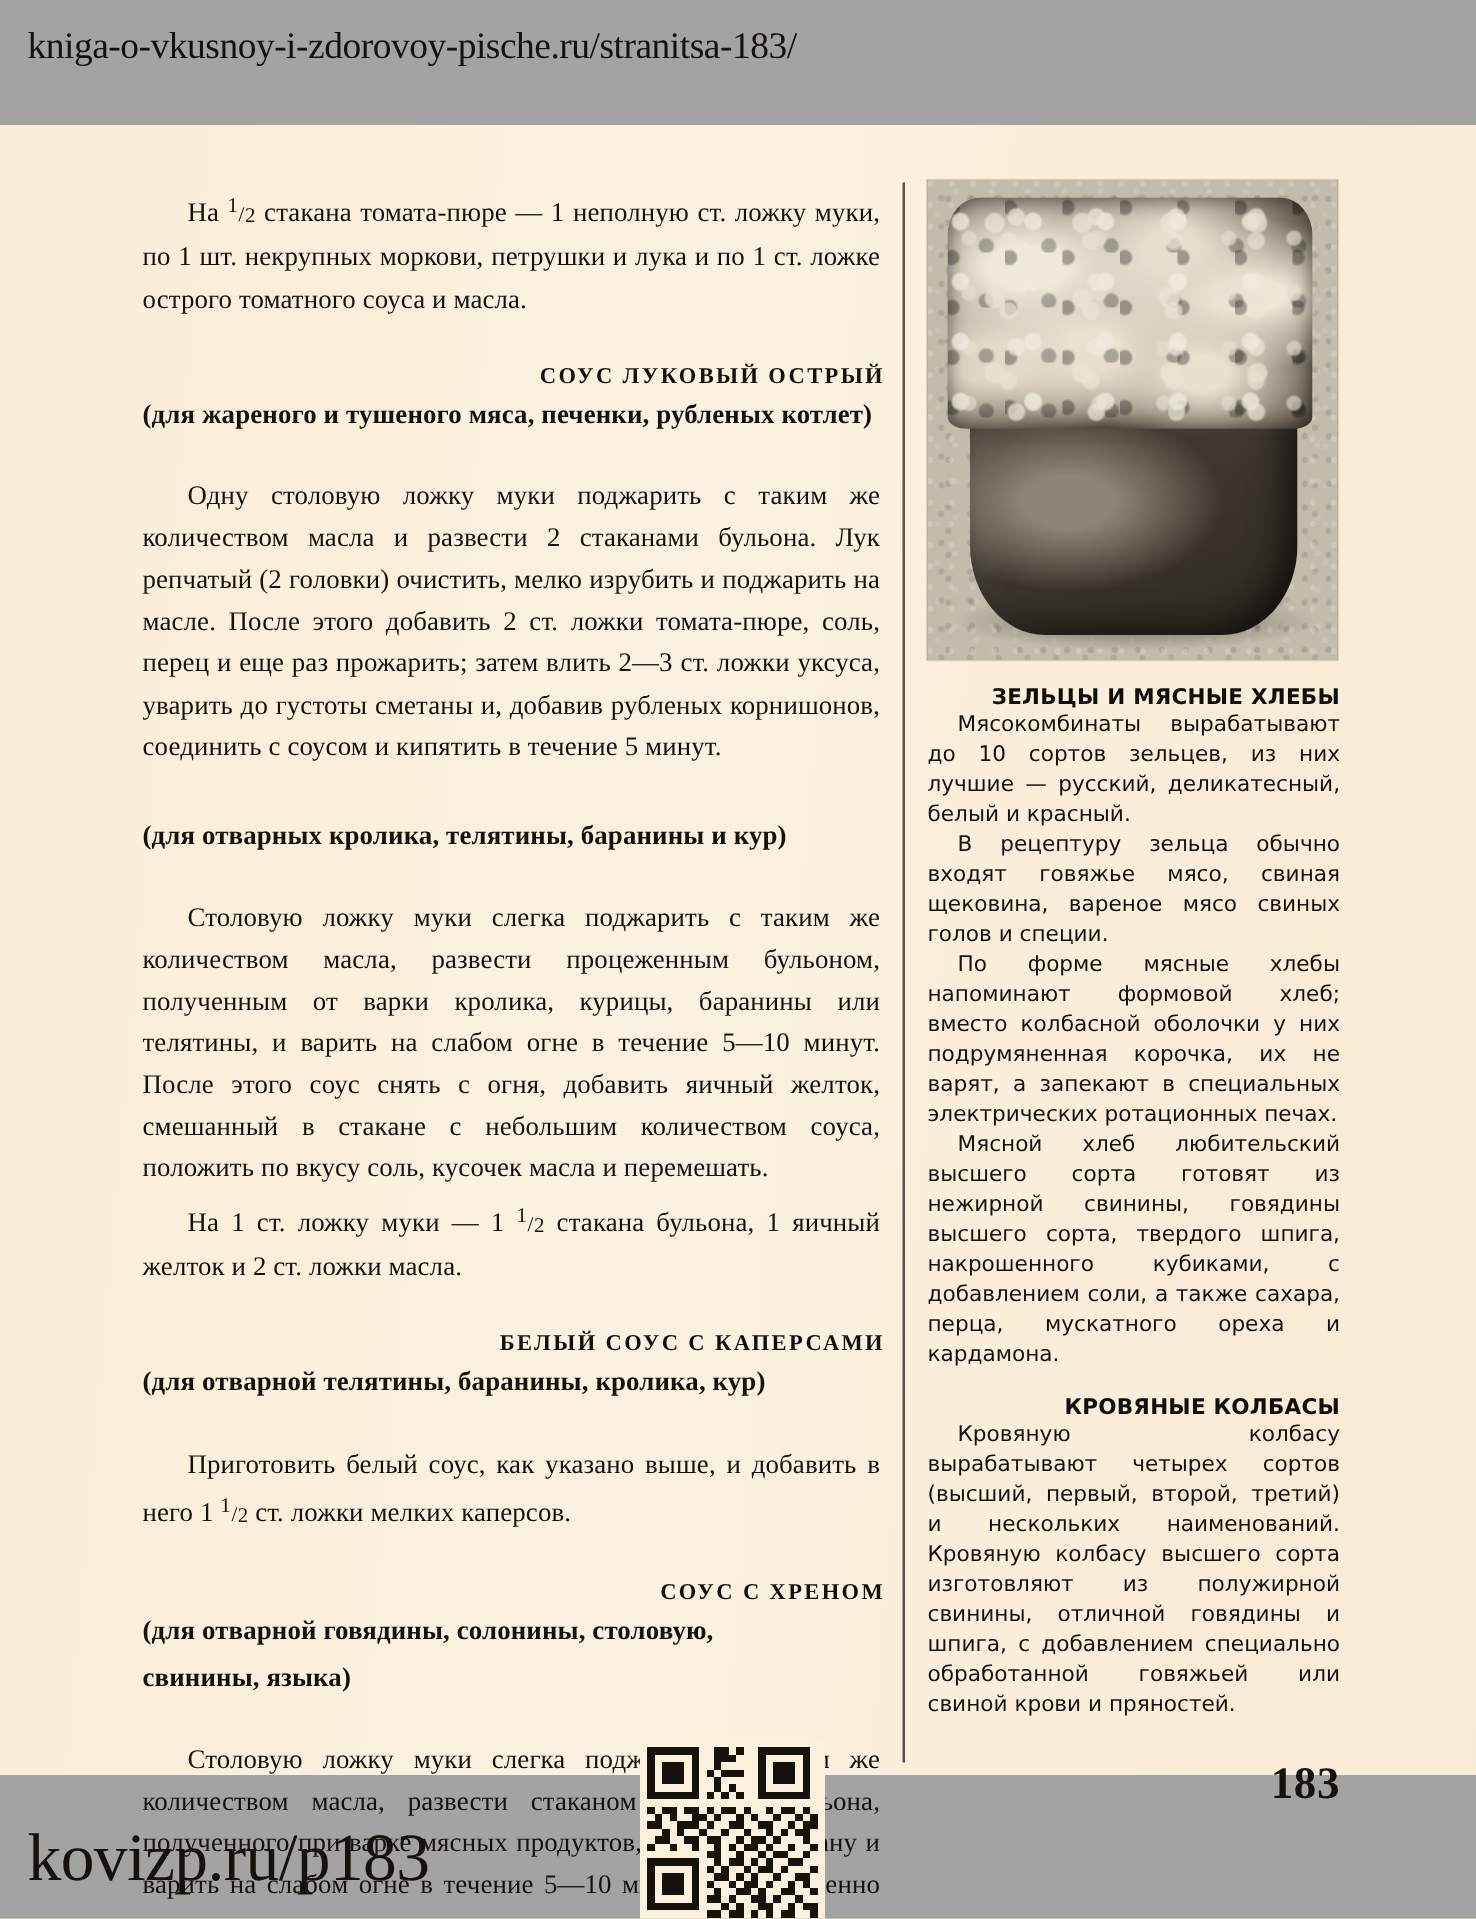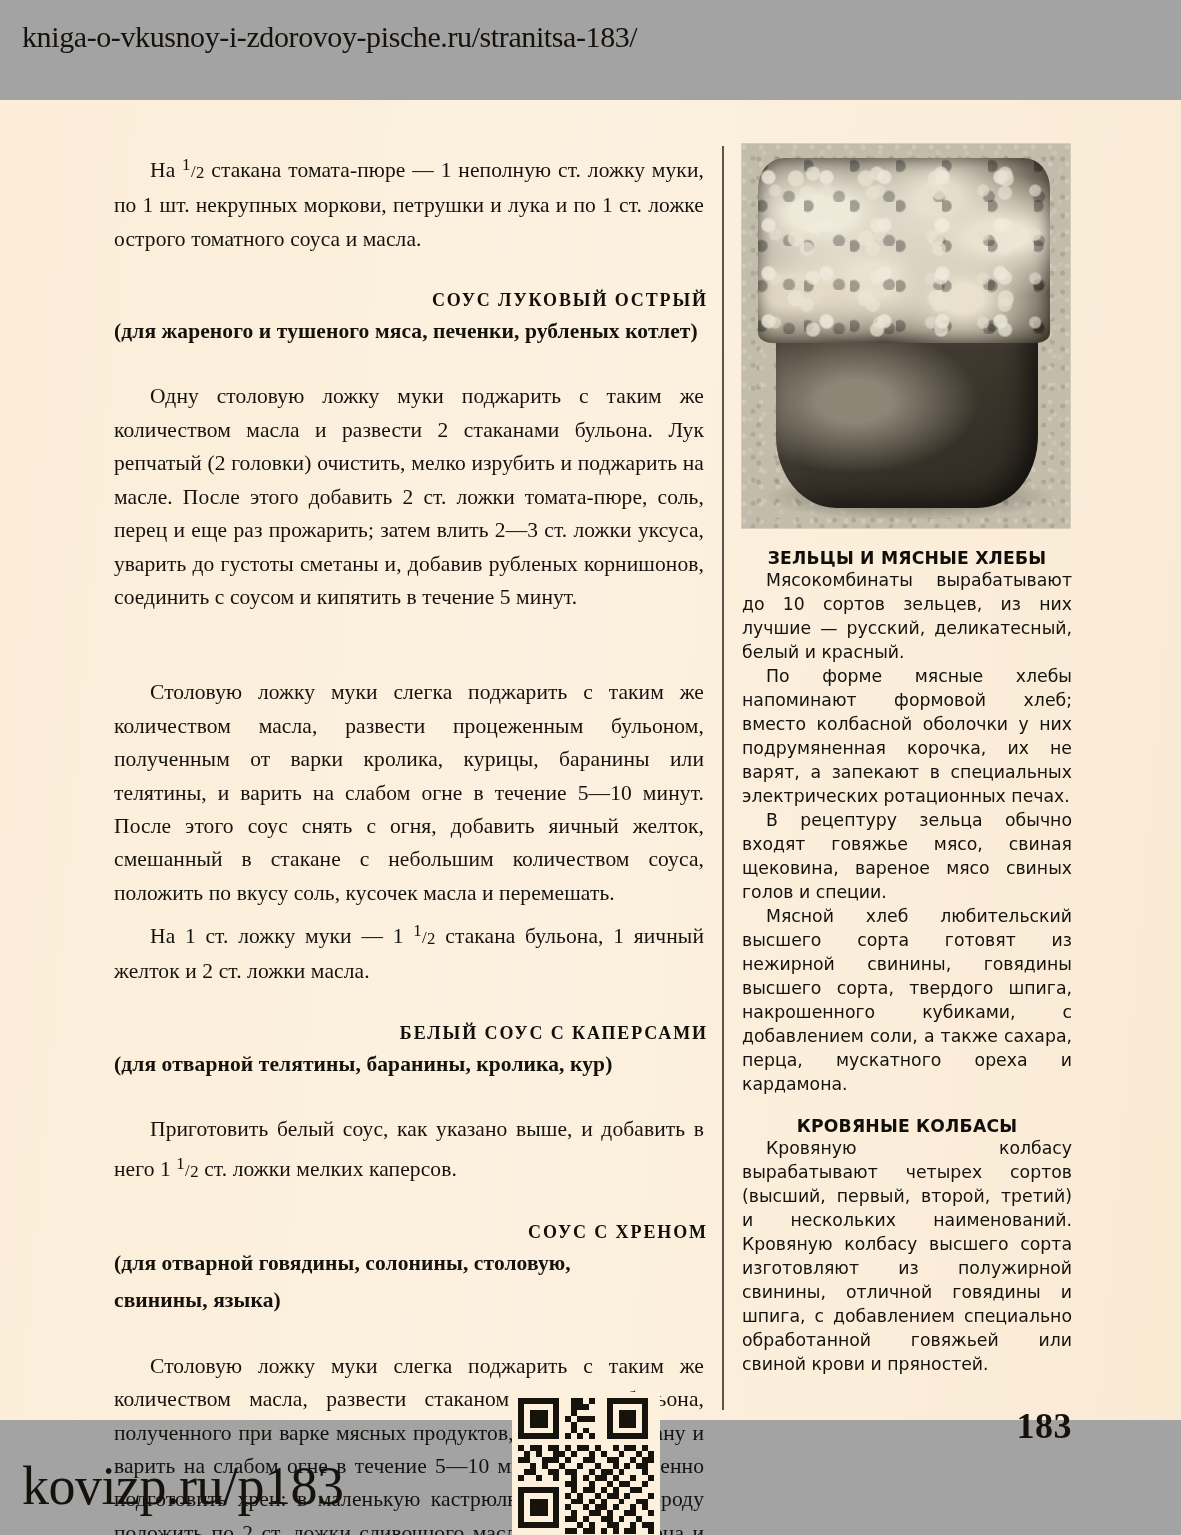--- a/index.html
+++ b/index.html
@@ -185,21 +185,21 @@
     border-radius: 50%;
     background: radial-gradient(ellipse at 50% 50%, rgba(0,0,0,.45) 0%, rgba(0,0,0,0) 72%);
   }
 
   h3.sec-title {
     margin: 0;
     font-family: "DejaVu Sans", sans-serif;
     font-size: 17.2px;
     font-weight: bold;
     letter-spacing: .2px;
-    text-align: center;
+    text-align: right;
     color: #120e0a;
   }
   .col-right p {
     margin: 0;
     font-family: "DejaVu Sans", sans-serif;
     font-size: 17.3px;
     line-height: 24.0px;
     text-indent: 24px;
     color: #15110c;
     text-align: justify;
@@ -255,20 +255,21 @@
 
       <p><span>На </span><span class="frac"><sup>1</sup><span class="sl">/</span><sub>2</sub></span><span> стакана томата-пюре — 1 неполную ст. ложку муки, по 1 шт. некрупных моркови, петрушки и лука и по 1 ст. ложке острого томатного соуса и масла.</span></p>
 
       <div class="gap-before-title"></div>
       <h2 class="rcp-title">СОУС ЛУКОВЫЙ ОСТРЫЙ</h2>
       <p class="rcp-sub">(для жареного и тушеного мяса, печенки, рубленых котлет)</p>
       <div class="gap-after-head"></div>
       <p>Одну столовую ложку муки поджарить с таким же количеством масла и развести 2 стаканами бульона. Лук репчатый (2 головки) очистить, мелко изрубить и поджарить на масле. После этого добавить 2 ст. ложки томата-пюре, соль, перец и еще раз прожарить; затем влить 2—3 ст. ложки уксуса, уварить до густоты сметаны и, добавив рубленых корнишонов, соединить с соусом и кипятить в течение 5 минут.</p>
 
       <div class="gap-before-title"></div>
+      <p class="rcp-sub">(для отварных кролика, телятины, баранины и кур)</p>
       <div class="gap-after-head"></div>
       <p>Столовую ложку муки слегка поджарить с таким же количеством масла, развести процеженным бульоном, полученным от варки кролика, курицы, баранины или телятины, и варить на слабом огне в течение 5—10 минут. После этого соус снять с огня, добавить яичный желток, смешанный в стакане с небольшим количеством соуса, положить по вкусу соль, кусочек масла и перемешать.</p>
       <p><span>На 1 ст. ложку муки — 1 </span><span class="frac"><sup>1</sup><span class="sl">/</span><sub>2</sub></span><span> стакана бульона, 1 яичный желток и 2 ст. ложки масла.</span></p>
 
       <div class="gap-before-title"></div>
       <h2 class="rcp-title">БЕЛЫЙ СОУС С КАПЕРСАМИ</h2>
       <p class="rcp-sub">(для отварной телятины, баранины, кролика, кур)</p>
       <div class="gap-after-head"></div>
       <p><span>Приготовить белый соус, как указано выше, и добавить в него 1 </span><span class="frac"><sup>1</sup><span class="sl">/</span><sub>2</sub></span><span> ст. ложки мелких каперсов.</span></p>
 
@@ -285,22 +286,22 @@
       <div class="ph-grain"></div>
       <div class="loaf-shadow"></div>
       <div class="loaf-body"></div>
       <div class="loaf-top"></div>
     </div>
 
     <div class="col-right" style="top:448px;">
 
       <h3 class="sec-title">ЗЕЛЬЦЫ И МЯСНЫЕ ХЛЕБЫ</h3>
       <p>Мясокомбинаты вырабатывают до 10 сортов зельцев, из них лучшие — русский, деликатесный, белый и красный.</p>
+      <p>В рецептуру зельца обычно входят говяжье мясо, свиная щековина, вареное мясо свиных голов и специи.</p>
       <p>По форме мясные хлебы напоминают формовой хлеб; вместо колбасной оболочки у них подрумяненная корочка, их не варят, а запекают в специальных электрических ротационных печах.</p>
-      <p>В рецептуру зельца обычно входят говяжье мясо, свиная щековина, вареное мясо свиных голов и специи.</p>
       <p>Мясной хлеб любительский высшего сорта готовят из нежирной свинины, говядины высшего сорта, твердого шпига, накрошенного кубиками, с добавлением соли, а также сахара, перца, мускатного ореха и кардамона.</p>
 
       <div class="r-gap-sec"></div>
       <h3 class="sec-title">КРОВЯНЫЕ КОЛБАСЫ</h3>
       <p>Кровяную колбасу вырабатывают четырех сортов (высший, первый, второй, третий) и нескольких наименований. Кровяную колбасу высшего сорта изготовляют из полужирной свинины, отличной говядины и шпига, с добавлением специально обработанной говяжьей или свиной крови и пряностей.</p>
 
     </div>
 
     <div class="page-number">183</div>
   </div>

